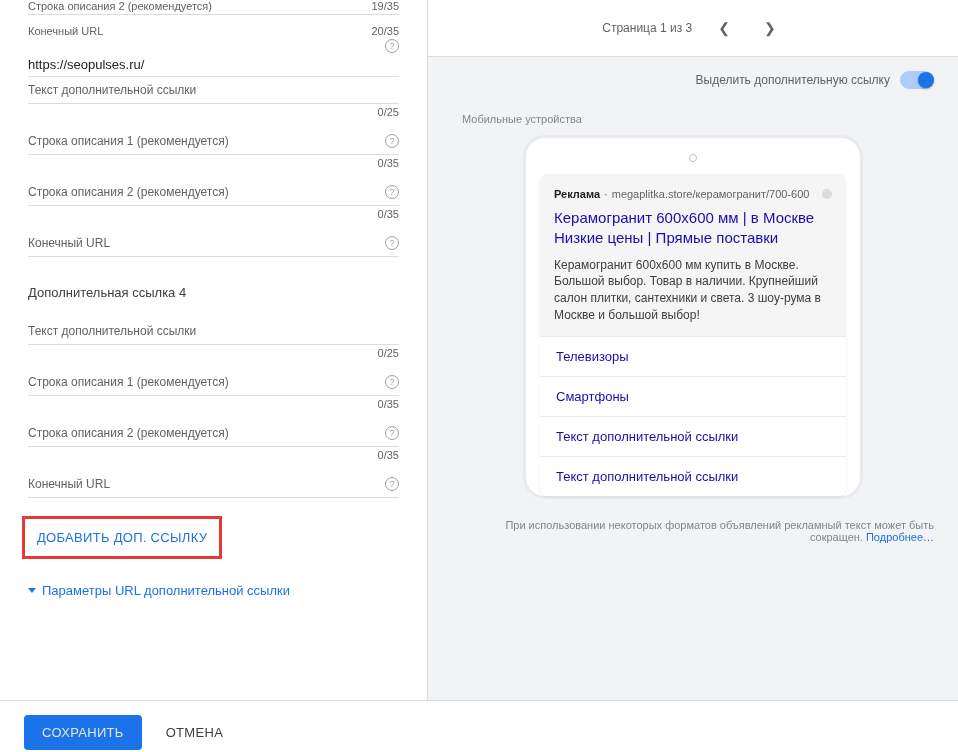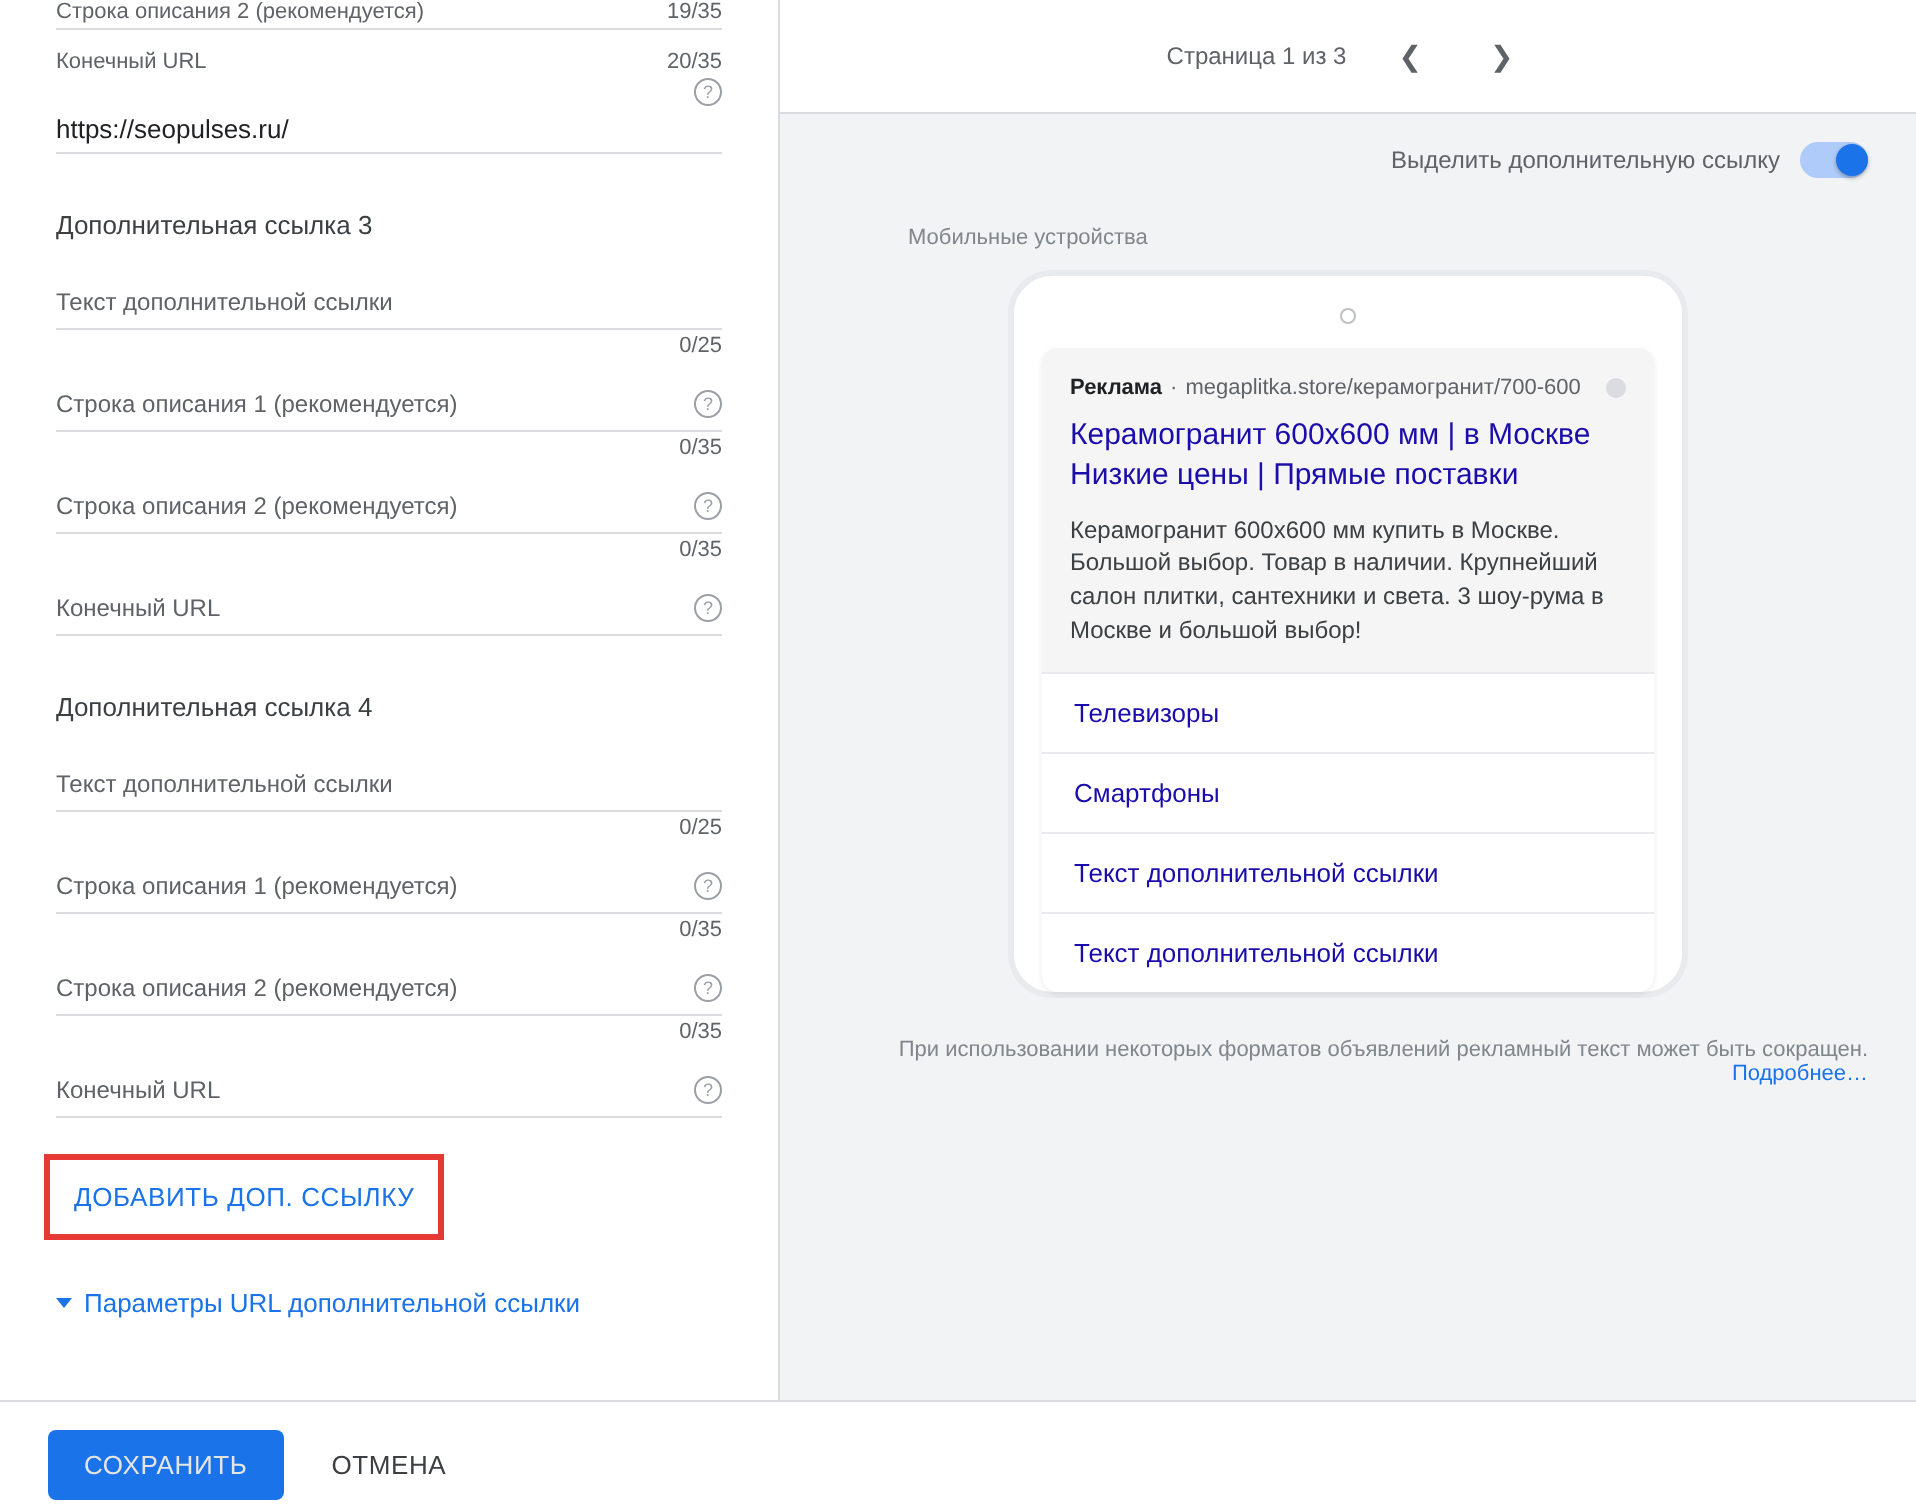--- a/index.html
+++ b/index.html
@@ -1,18 +1,18 @@
 <!DOCTYPE html>
 <html><head>
 <meta charset="utf-8">
 <style>
 * { box-sizing: border-box; margin: 0; padding: 0; }
 body { font-family: Arial, "Helvetica Neue", sans-serif; font-size: 13px; color: #3c4043; background: #fff; width: 958px; }
 .container { display: flex; height: 700px; }
-.left-panel { width: 390px; border-right: 1px solid #dadce0; overflow-y: auto; padding: 0 28px; }
+.left-panel { width: 428px; border-right: 1px solid #dadce0; overflow-y: auto; padding: 0 28px; }
 .right-panel { flex: 1; background: #f1f3f4; position: relative; }
 .field-value { font-size: 13px; color: #202124; font-weight: 600; padding: 4px 0; }
 .field-row { display: flex; justify-content: space-between; align-items: center; border-bottom: 1px solid #dadce0; padding: 6px 0; }
 .field-row .label { font-size: 12px; color: #5f6368; }
 .counter { font-size: 11px; color: #5f6368; text-align: right; padding: 2px 0 10px 0; }
 .help-icon { width: 14px; height: 14px; border: 1px solid #9aa0a6; border-radius: 50%; display: inline-flex; align-items: center; justify-content: center; font-size: 9px; color: #9aa0a6; }
 
 .section-title { font-size: 13px; color: #3c4043; margin: 28px 0 18px 0; }
 
 .add-link-btn { color: #1a73e8; font-size: 13px; font-weight: 500; text-transform: uppercase; padding: 10px 8px; cursor: pointer; letter-spacing: 0.3px; }
@@ -25,21 +25,21 @@
 .btn-primary { background: #1a73e8; color: #e5e5e5; border: none; padding: 10px 18px; font-size: 13px; font-weight: 500; border-radius: 4px; cursor: pointer; letter-spacing: 0.3px; }
 .btn-secondary { background: transparent; color: #3c4043; border: none; padding: 10px 12px; font-size: 13px; font-weight: 500; cursor: pointer; letter-spacing: 0.3px; }
 
 .pager { display: flex; justify-content: center; align-items: center; gap: 18px; padding: 16px 0; font-size: 12px; color: #5f6368; background: #fff; border-bottom: 1px solid #dadce0; }
 .pager-arrow { color: #5f6368; font-size: 14px; cursor: pointer; padding: 4px 8px; }
 
 .toggle-row { display: flex; justify-content: flex-end; align-items: center; gap: 10px; padding: 14px 24px; font-size: 12px; color: #5f6368; }
 .toggle { width: 34px; height: 18px; background: #aecbfa; border-radius: 10px; position: relative; cursor: pointer; }
 .toggle::after { content: ""; width: 16px; height: 16px; background: #1a73e8; border-radius: 50%; position: absolute; right: 0; top: 1px; box-shadow: 0 1px 2px rgba(0,0,0,.3); }
 
-.preview-label { font-size: 11px; color: #80868b; padding: 10px 0 10px 52px; margin-left: 12px; }
+.preview-label { font-size: 11px; color: #80868b; padding: 10px 0 10px 34px; }
 .phone-frame { background: #fff; border: 3px solid #e8eaed; border-radius: 22px; width: 340px; margin: 0 auto; padding: 16px 0 0 0; }
 .phone-notch { width: 8px; height: 8px; border: 1.5px solid #bdc1c6; border-radius: 50%; margin: 0 auto 12px auto; }
 .ad-card { background: #f5f5f5; border-radius: 8px; margin: 0 14px; padding: 14px 14px 0 14px; box-shadow: 0 1px 3px rgba(0,0,0,.08); }
 .ad-meta { font-size: 11px; color: #5f6368; margin-bottom: 8px; display: flex; align-items: center; gap: 4px; }
 .ad-meta .bold { font-weight: 600; color: #202124; }
 .ad-info-icon { width: 10px; height: 10px; border-radius: 50%; background: #dadce0; margin-left: auto; }
 .ad-title { color: #1a0dab; font-size: 15px; line-height: 1.35; margin-bottom: 8px; }
 .ad-desc { font-size: 12px; color: #3c4043; line-height: 1.4; margin-bottom: 12px; }
 .sitelinks { background: #fff; border-radius: 0 0 8px 8px; margin: 0 -14px; }
 .sitelink { color: #1a0dab; font-size: 13px; padding: 12px 16px; border-top: 1px solid #e8eaed; cursor: pointer; }
@@ -69,21 +69,20 @@
       <span class="label">Конечный URL</span>
       <span style="display:flex;gap:6px;align-items:center">
         <span class="ct">20/35</span>
       </span>
     </div>
     <div style="display:flex;justify-content:flex-end">
         <span class="help-icon">?</span>
       </div>
     <div class="url-val">https://seopulses.ru/</div>
 
-    <div class="section-title">Дополнительная ссылка 3</div>
 
     <div class="field-row">
       <span class="label">Текст дополнительной ссылки</span>
     </div>
     <div class="counter">0/25</div>
 
     <div class="field-row">
       <span class="label">Строка описания 1 (рекомендуется)</span>
       <span class="help-icon">?</span>
     </div>

